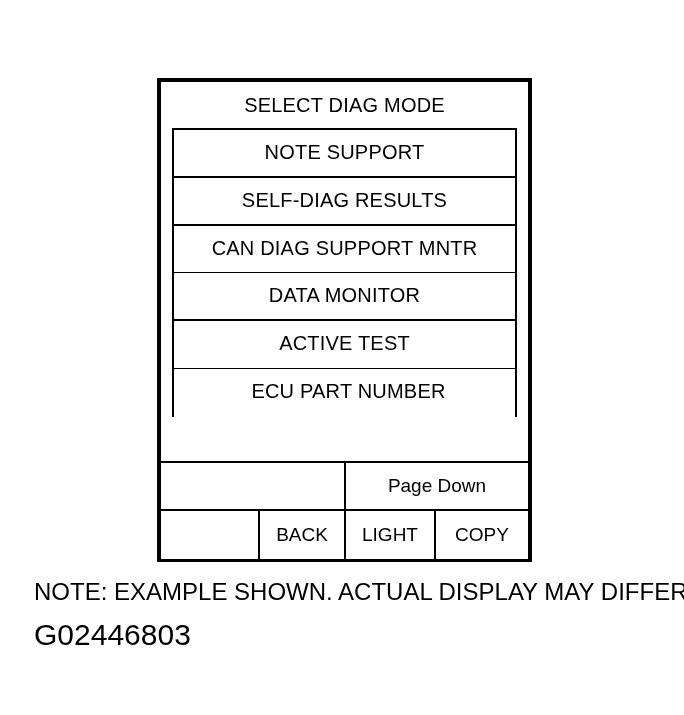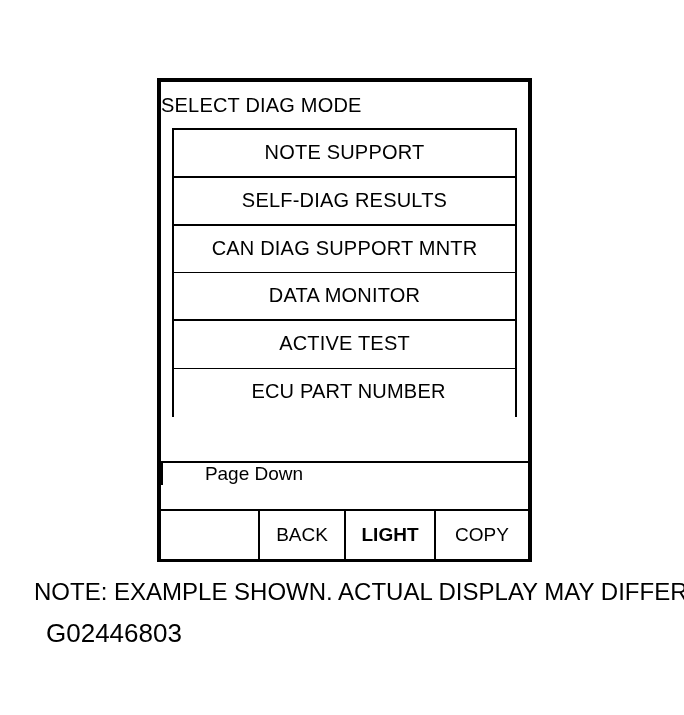--- a/index.html
+++ b/index.html
@@ -30,20 +30,21 @@
   }
 
   
   #screen-title {
     position: absolute;
     left: 0;
     top: 0;
     width: 100%;
     height: 28px;
     line-height: 46px;
+    text-align: center;
     font-size: 20px;
     letter-spacing: 0.2px;
     white-space: nowrap;
   }
 
   
   #menu-list {
     position: absolute;
     left: 11px;
     top: 46px;
@@ -95,21 +96,20 @@
   }
 
   .softkey-row {
     display: flex;
     box-sizing: border-box;
     width: 100%;
     height: 48px;
   }
   #page-row {
     border-bottom: 2px solid #000000;
-    flex-direction: column;
   }
   .softkey-cell {
     box-sizing: border-box;
     display: flex;
     align-items: center;
     justify-content: center;
     font-size: 19px;
     white-space: nowrap;
     background: #ffffff;
     overflow: hidden;
@@ -118,36 +118,36 @@
     border-left: 2px solid #000000;
   }
 
   
   #page-blank-cell { width: 183px; }
   #page-down-cell  { width: 184px; }
 
   
   #btn-blank-cell { width: 97px; }
   #btn-back-cell  { width: 86px; }
-  #btn-light-cell { width: 90px; font-weight: bold; }
+  #btn-light-cell { width: 90px; }
   #btn-copy-cell  { width: 94px; }
 
   
   #figure-note {
     position: absolute;
     left: 34px;
     top: 578px;
     font-size: 24px;
     white-space: nowrap;
   }
   #figure-id {
     position: absolute;
-    left: 46px;
+    left: 34px;
     top: 618px;
-    font-size: 26px;
+    font-size: 30px;
     white-space: nowrap;
   }
 </style>
 </head>
 <body>
 
 <div id="device-frame">
 
   <div id="screen-title">SELECT DIAG MODE</div>
 

